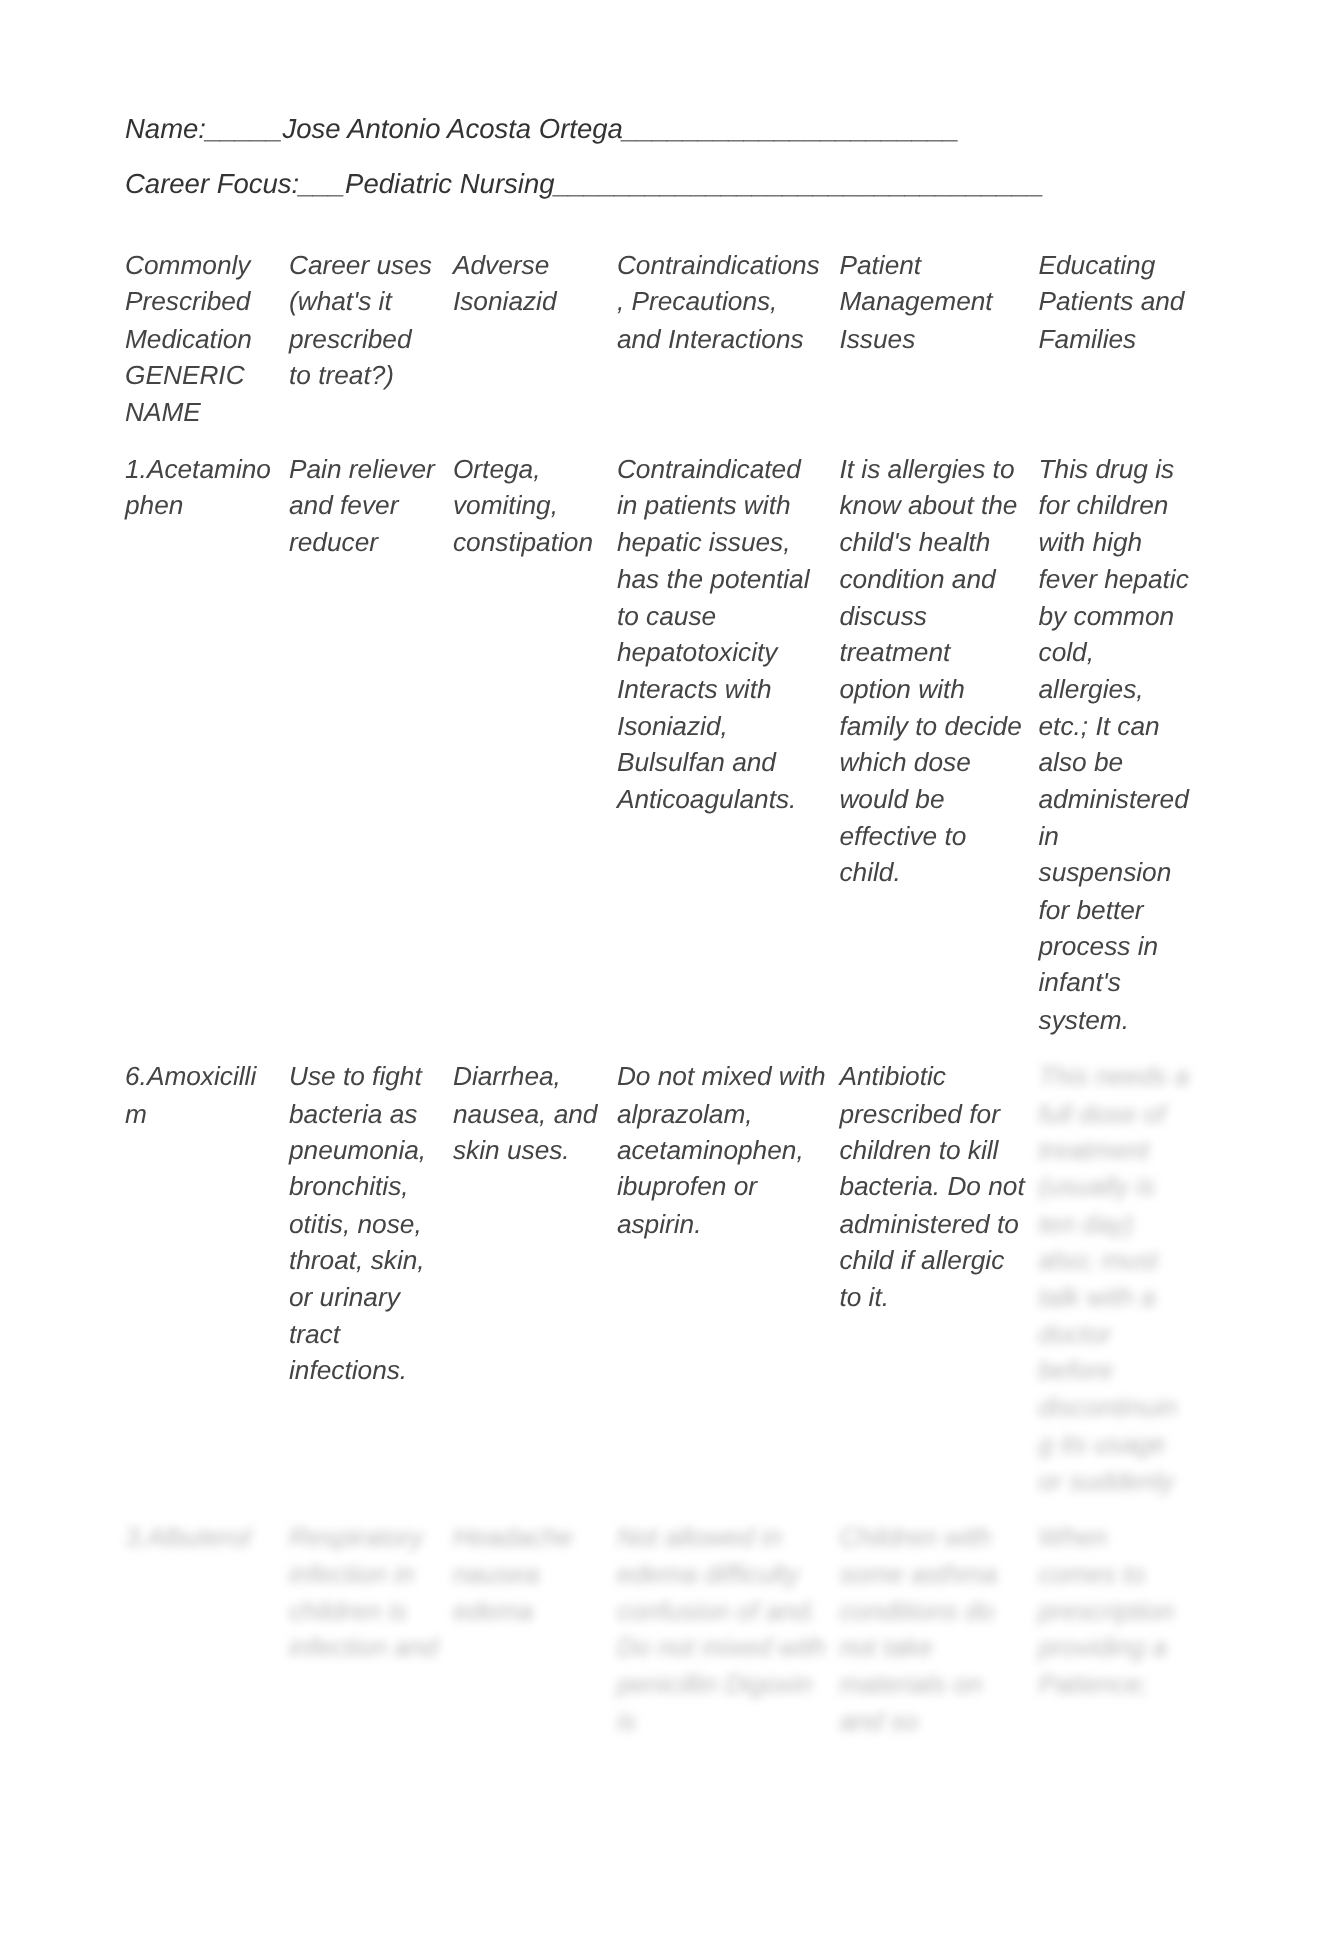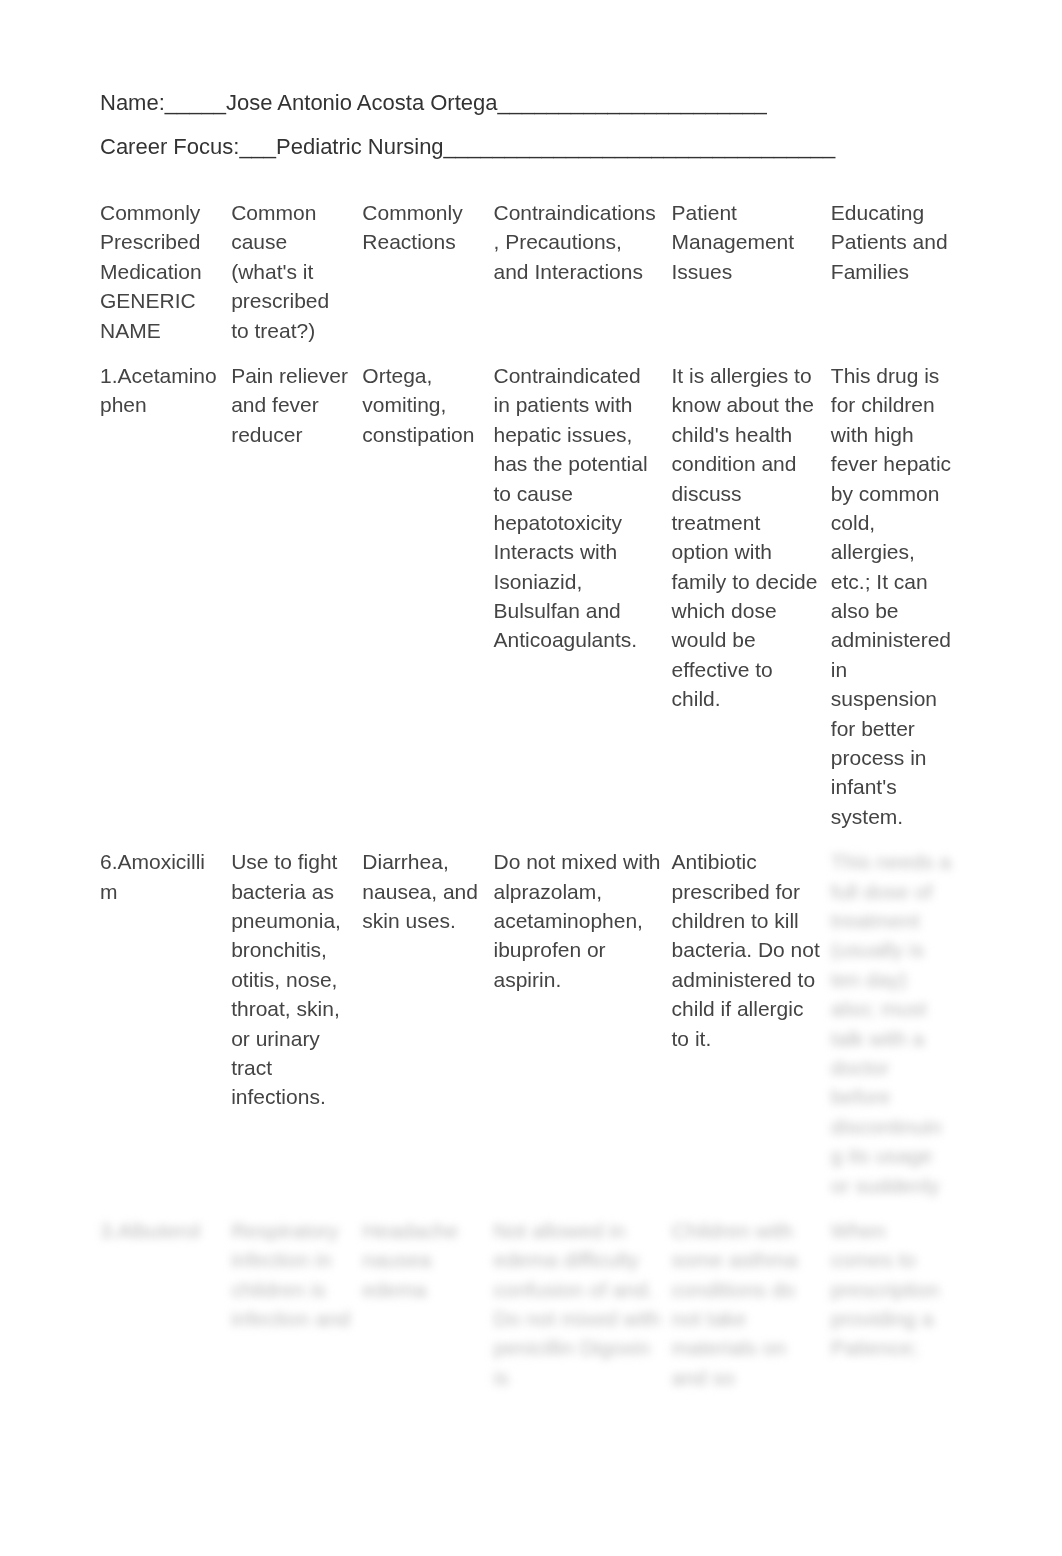--- a/index.html
+++ b/index.html
@@ -1,18 +1,19 @@
 <!DOCTYPE html>
 <html><head>
   <meta charset="utf-8">
   <style>
     * {
       margin: 0;
       padding: 0;
       box-sizing: border-box;
+      font-style: italic;
     }
     body {
       font-family: 'Segoe UI', Tahoma, Geneva, Verdana, sans-serif;
       background: #ffffff;
       width: 1062px;
       height: 1556px;
       padding: 90px 100px 40px 100px;
       color: #333;
     }
     .header-line {
@@ -82,22 +83,22 @@
     <col class="col-0">
     <col class="col-1">
     <col class="col-2">
     <col class="col-3">
     <col class="col-4">
     <col class="col-5">
   </colgroup>
   <thead>
     <tr>
       <th>Commonly Prescribed Medication GENERIC NAME</th>
-      <th>Common cause (what's it prescribed to treat?)</th>
-      <th>Commonly Reactions</th>
+      <th>Career uses (what's it prescribed to treat?)</th>
+      <th>Adverse Isoniazid</th>
       <th>Contraindications, Precautions, and Interactions</th>
       <th>Patient Management Issues</th>
       <th>Educating Patients and Families</th>
     </tr>
   </thead>
   <tbody>
 
   <tr>
         <td>1.Acetaminophen</td>
         <td>Pain reliever and fever reducer</td>

